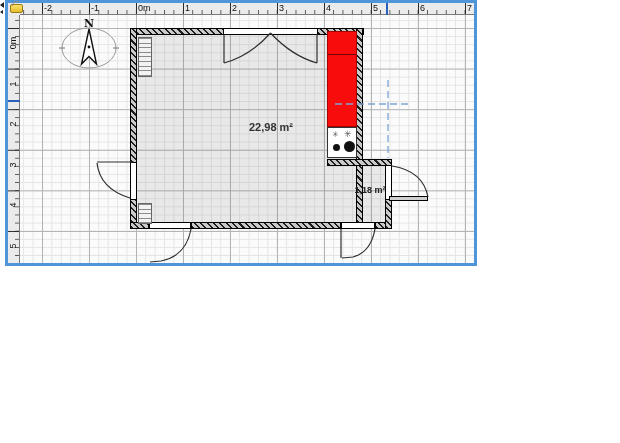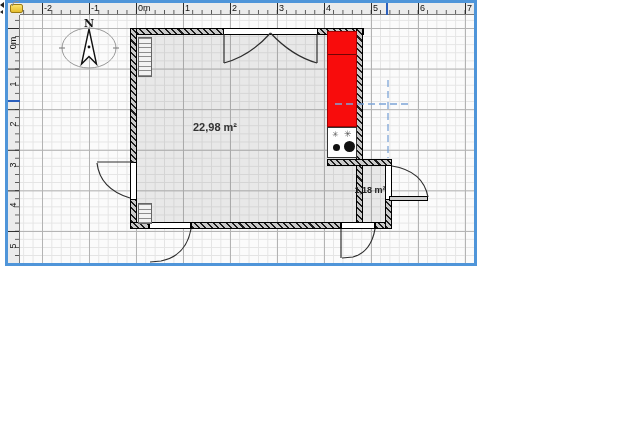--- a/index.html
+++ b/index.html
@@ -60,21 +60,21 @@
 
   .cabinet-red { position:absolute; left:327px; top:31px; width:30px; height:96px; background:#f80c0c; border:1px solid #a30000; }
   .cabinet-divider { position:absolute; left:0; top:22px; width:100%; height:1px; background:rgba(0,0,0,0.55); }
 
   .stove { position:absolute; left:327px; top:127px; width:30px; height:31px; background:#fff; border:1px solid #333; }
   .burner-star { position:absolute; color:#555; font-size:8px; line-height:8px; }
   .burner-plate { position:absolute; background:#111; border-radius:50%; }
 
   .svg-overlay { position:absolute; left:0; top:0; width:620px; height:443px; pointer-events:none; }
 
-  .room-label-main { position:absolute; left:193px; top:121px; width:100px; text-align:left; font-size:11px; font-weight:bold; color:#333; }
+  .room-label-main { position:absolute; left:193px; top:121px; width:100px; text-align:right; font-size:11px; font-weight:bold; color:#333; }
   .room-label-small { position:absolute; left:341px; top:185px; width:58px; text-align:center; font-size:9px; font-weight:bold; color:#222; }
 </style>
 </head>
 <body>
 
 <div id="page">
 
   <div class="split-arrow" style="left:0;top:2px;"></div>
   <div class="split-arrow" style="left:0;top:10px;border-right-width:3px;border-top-width:2px;border-bottom-width:2px;"></div>
 

